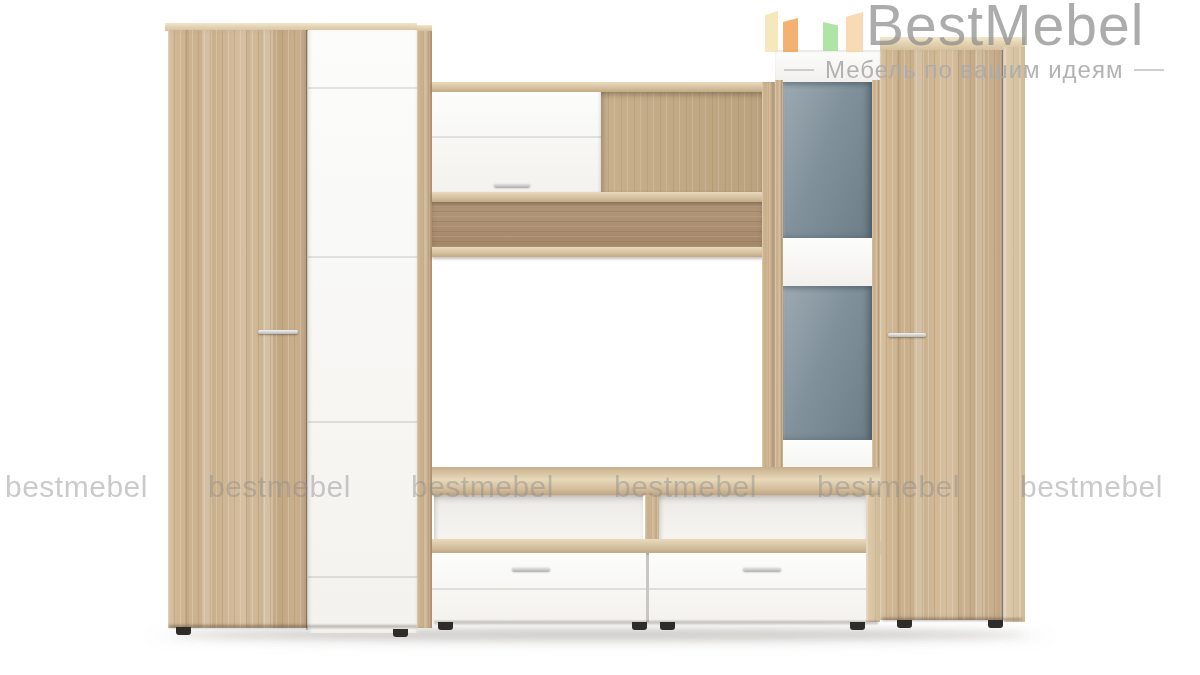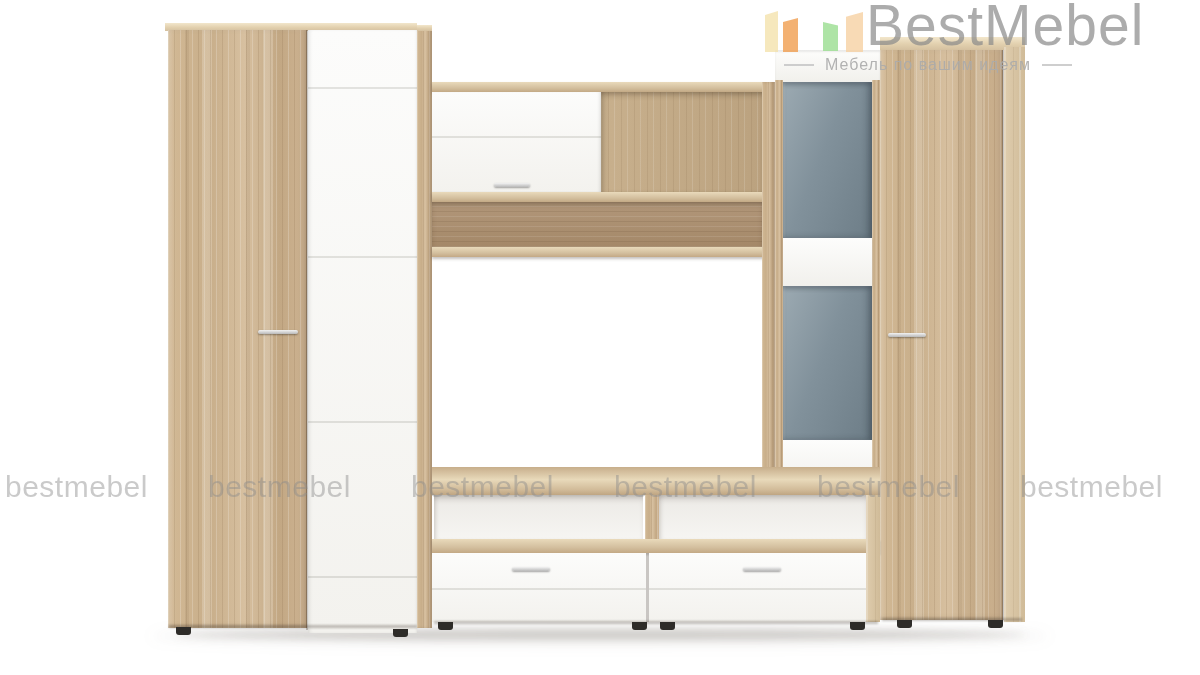--- a/index.html
+++ b/index.html
@@ -62,21 +62,21 @@
   
   .niche{background:linear-gradient(180deg,#eceae6,#f6f5f2);box-shadow:inset 0 6px 7px -4px rgba(60,50,40,.35), inset 4px 0 5px -3px rgba(60,50,40,.18);}
 
   
   .logo{position:absolute;left:760px;top:0;width:440px;height:95px;z-index:6;}
   .logo-bar{position:absolute;opacity:.78;}
   .logo-text{position:absolute;left:106px;top:-8px;font-size:57px;font-weight:400;
     letter-spacing:1px;opacity:.70;white-space:nowrap;}
   .tagline-row{position:absolute;left:24px;top:56px;width:372px;display:flex;align-items:center;gap:11px;opacity:.9;}
   .tagline-row .dash{flex:0 0 30px;height:2px;background:#c9c9c9;}
-  .tagline{font-size:16px;letter-spacing:1px;white-space:nowrap;}
+  .tagline{font-size:24px;letter-spacing:1px;white-space:nowrap;}
 
   
   .watermarks{position:absolute;inset:0;z-index:5;pointer-events:none;}
   .wm{position:absolute;top:470px;font-size:30px;letter-spacing:.5px;opacity:.45;white-space:nowrap;}
 </style>
 </head>
 <body>
 
 <div class="stage">
 

